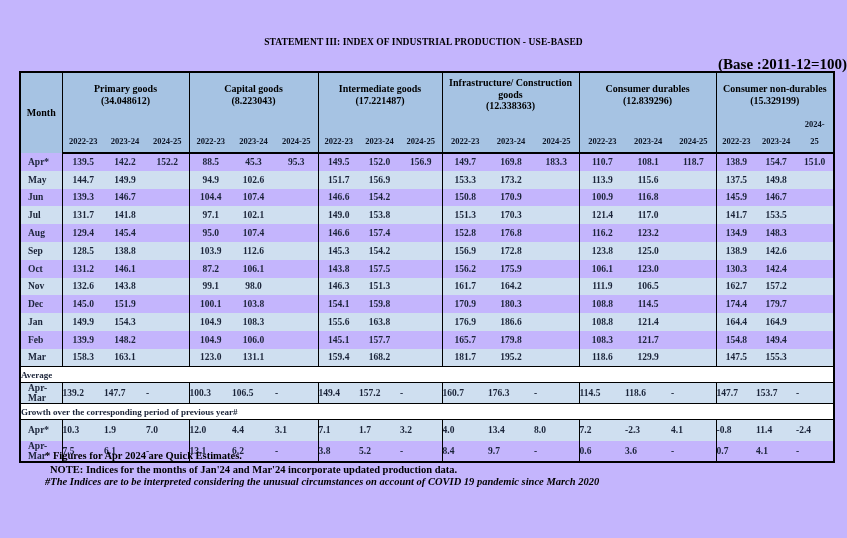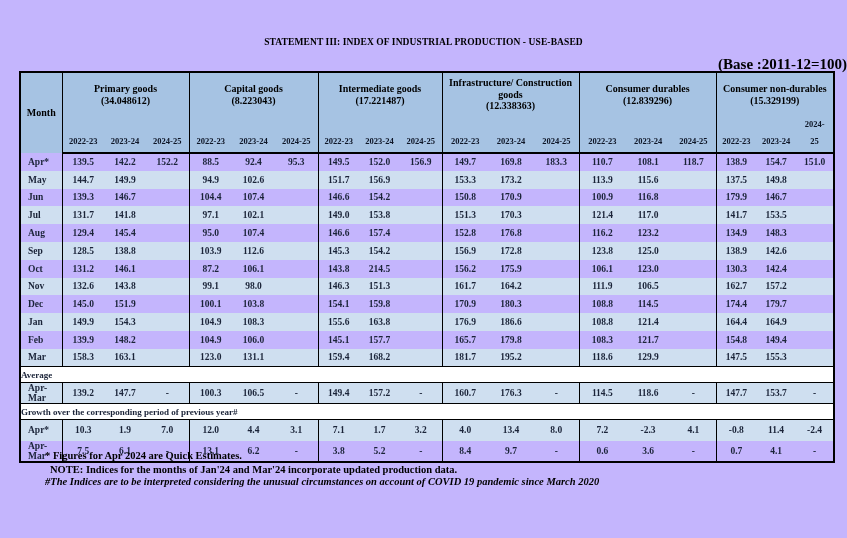--- a/index.html
+++ b/index.html
@@ -97,21 +97,21 @@
     vertical-align: middle;
     background: #fff;
     border-top: 1.2px solid #000;
     border-bottom: 1.2px solid #000;
   }
   
   tr.summary td {
     height: 21px;
     font-size: 9.5px;
     color: #1a2338;
-    text-align: center;
+    text-align: left;
     vertical-align: middle;
   }
   tr.summary td.month {
     text-align: left;
     padding-left: 7px;
   }
   .footnote {
     position: absolute;
     font-size: 10.5px;
     font-weight: bold;
@@ -201,21 +201,21 @@
           <th>2024-<br>25</th>
         </tr>
     </thead>
     <tbody class="monthly" id="monthly-body">
         <tr class="data">
           <td class="month">Apr*</td>
           <td class="g-start">139.5</td>
           <td>142.2</td>
           <td>152.2</td>
           <td class="g-start">88.5</td>
-          <td>92.4</td>
+          <td>45.3</td>
           <td>95.3</td>
           <td class="g-start">149.5</td>
           <td>152.0</td>
           <td>156.9</td>
           <td class="g-start">149.7</td>
           <td>169.8</td>
           <td>183.3</td>
           <td class="g-start">110.7</td>
           <td>108.1</td>
           <td>118.7</td>
@@ -254,21 +254,21 @@
           <td></td>
           <td class="g-start">146.6</td>
           <td>154.2</td>
           <td></td>
           <td class="g-start">150.8</td>
           <td>170.9</td>
           <td></td>
           <td class="g-start">100.9</td>
           <td>116.8</td>
           <td></td>
-          <td class="g-start">179.9</td>
+          <td class="g-start">145.9</td>
           <td>146.7</td>
           <td></td>
         </tr>
         <tr class="data shaded">
           <td class="month">Jul</td>
           <td class="g-start">131.7</td>
           <td>141.8</td>
           <td></td>
           <td class="g-start">97.1</td>
           <td>102.1</td>
@@ -330,21 +330,21 @@
         </tr>
         <tr class="data">
           <td class="month">Oct</td>
           <td class="g-start">131.2</td>
           <td>146.1</td>
           <td></td>
           <td class="g-start">87.2</td>
           <td>106.1</td>
           <td></td>
           <td class="g-start">143.8</td>
-          <td>214.5</td>
+          <td>157.5</td>
           <td></td>
           <td class="g-start">156.2</td>
           <td>175.9</td>
           <td></td>
           <td class="g-start">106.1</td>
           <td>123.0</td>
           <td></td>
           <td class="g-start">130.3</td>
           <td>142.4</td>
           <td></td>

